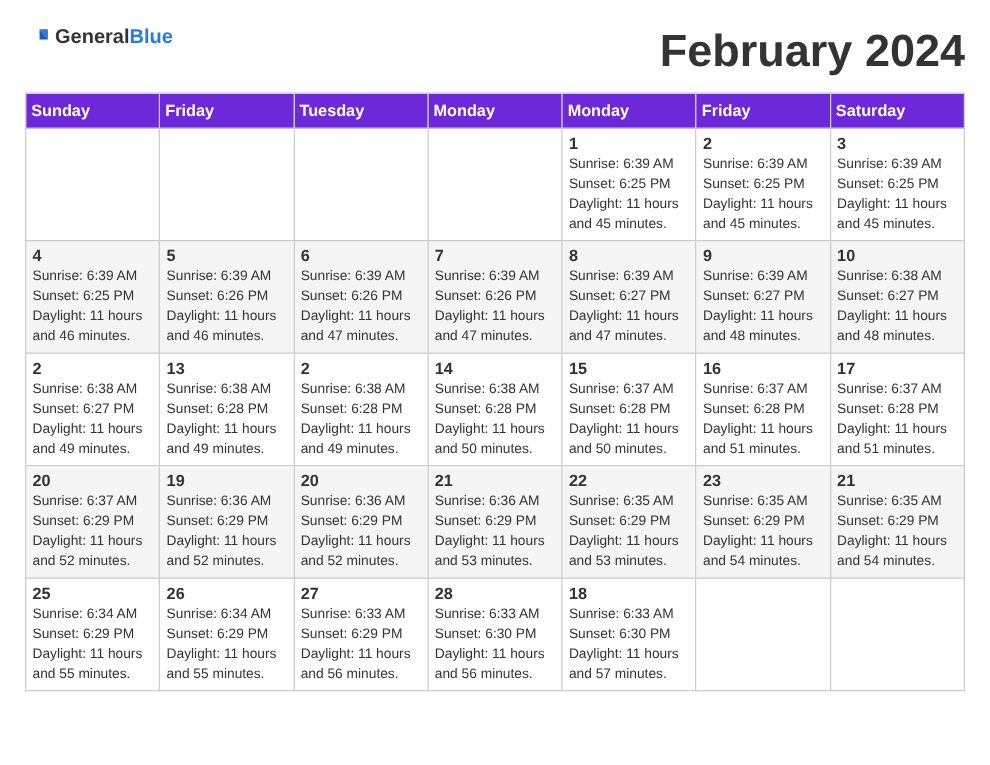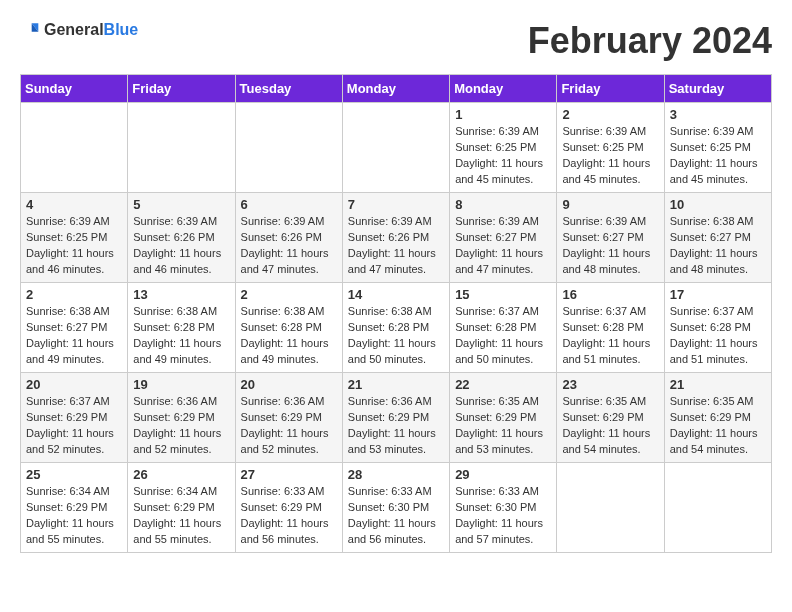--- a/index.html
+++ b/index.html
@@ -232,20 +232,20 @@
         </td>
         <td>
           <div class="day-num">27</div>
           <div class="day-info">Sunrise: 6:33 AM<br>Sunset: 6:29 PM<br>Daylight: 11 hours<br>and 56 minutes.</div>
         </td>
         <td>
           <div class="day-num">28</div>
           <div class="day-info">Sunrise: 6:33 AM<br>Sunset: 6:30 PM<br>Daylight: 11 hours<br>and 56 minutes.</div>
         </td>
         <td>
-          <div class="day-num">29</div>
+          <div class="day-num">18</div>
           <div class="day-info">Sunrise: 6:33 AM<br>Sunset: 6:30 PM<br>Daylight: 11 hours<br>and 57 minutes.</div>
         </td>
         <td class="empty-cell"></td>
         <td class="empty-cell"></td>
       </tr>
     </tbody>
 </table>
 
 </body></html>

